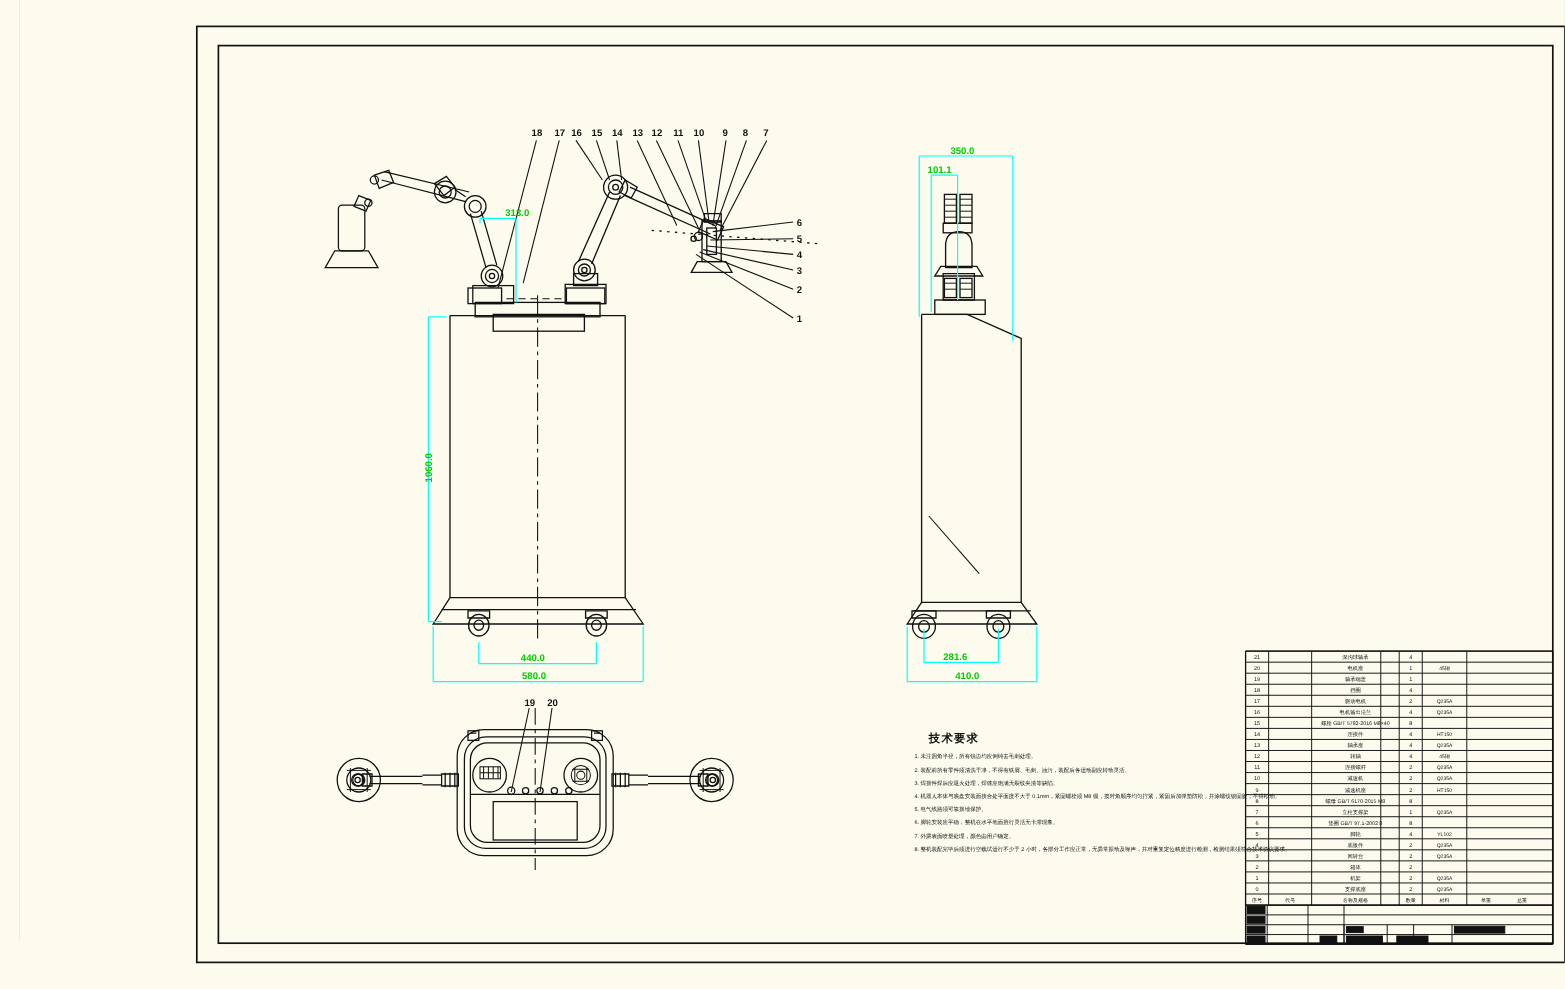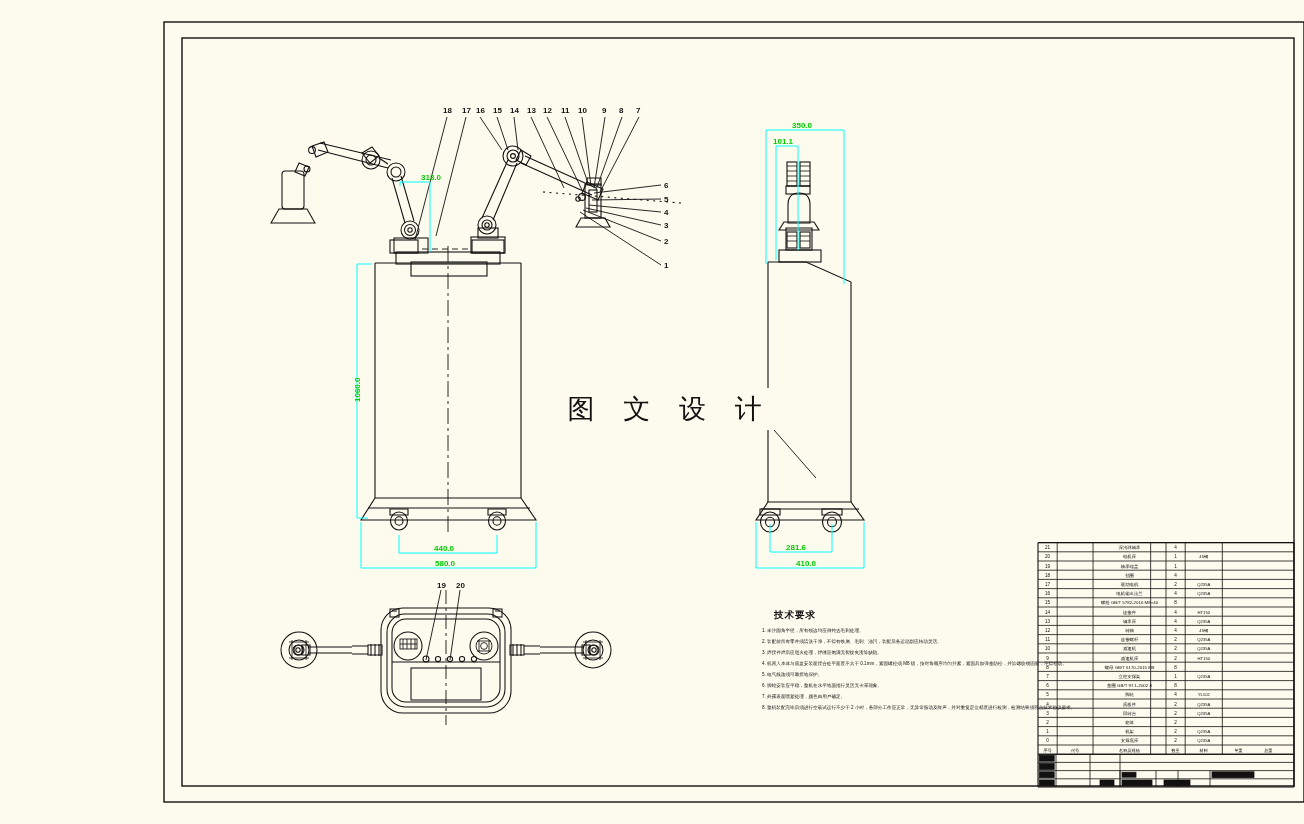--- a/index.html
+++ b/index.html
@@ -533,14 +533,13 @@
         <rect x="1023.2" y="780.0000000000001" width="15" height="5.799999999999999" fill="#111" stroke="#111" stroke-width="0.8"></rect>
         <rect x="1084" y="780.0000000000001" width="14" height="5.799999999999999" fill="#111" stroke="#111" stroke-width="0.8"></rect>
         <rect x="1106" y="772.2" width="14" height="4.999999999999999" fill="#111" stroke="#111" stroke-width="0.8"></rect>
         <rect x="1196" y="771.8000000000001" width="42" height="5.799999999999999" fill="#111" stroke="#111" stroke-width="0.8"></rect>
         <rect x="1106" y="780.0000000000001" width="30" height="5.799999999999999" fill="#111" stroke="#111" stroke-width="0.8"></rect>
         <rect x="1148" y="780.0000000000001" width="26" height="5.799999999999999" fill="#111" stroke="#111" stroke-width="0.8"></rect>
       </g>
 
 </svg>
 
-<div class="wm">图 文 设 计</div>
 </div>
 
 </body></html>

